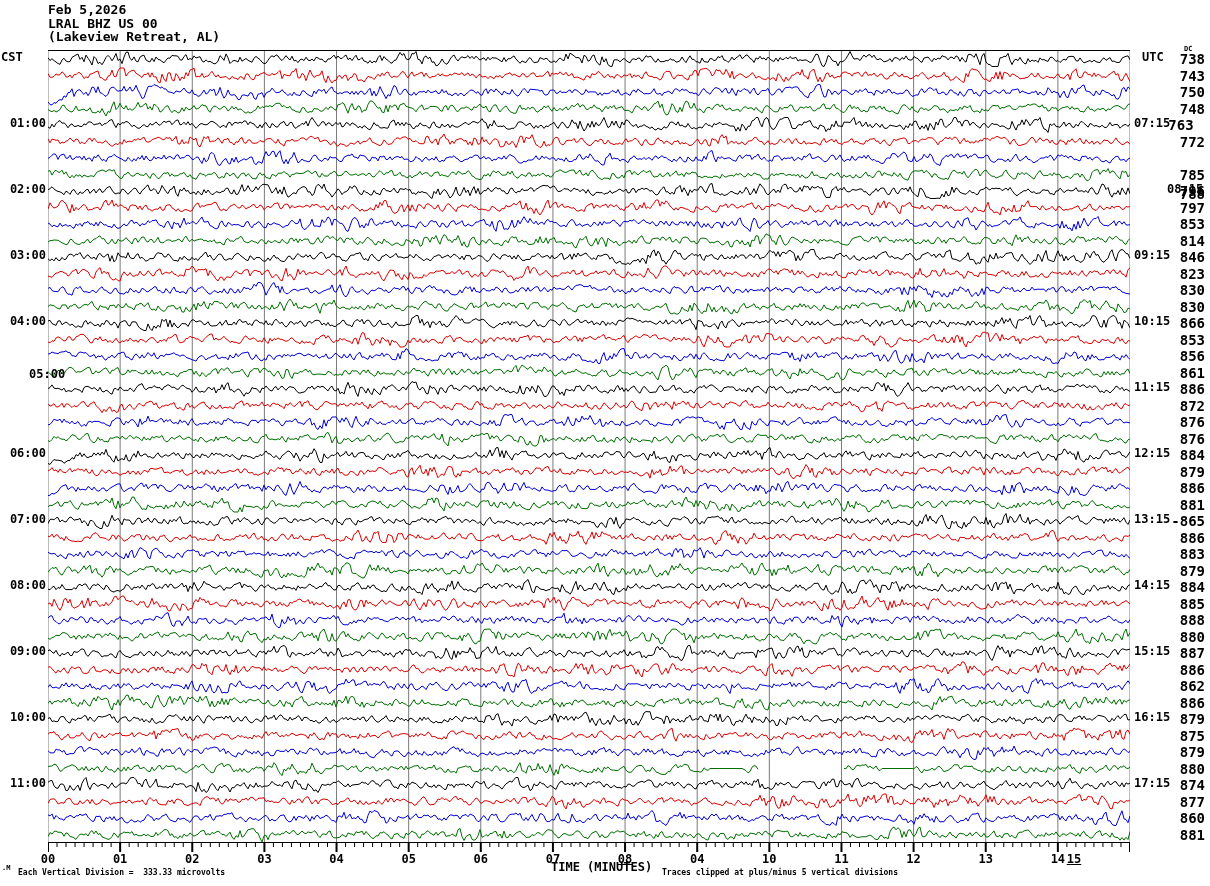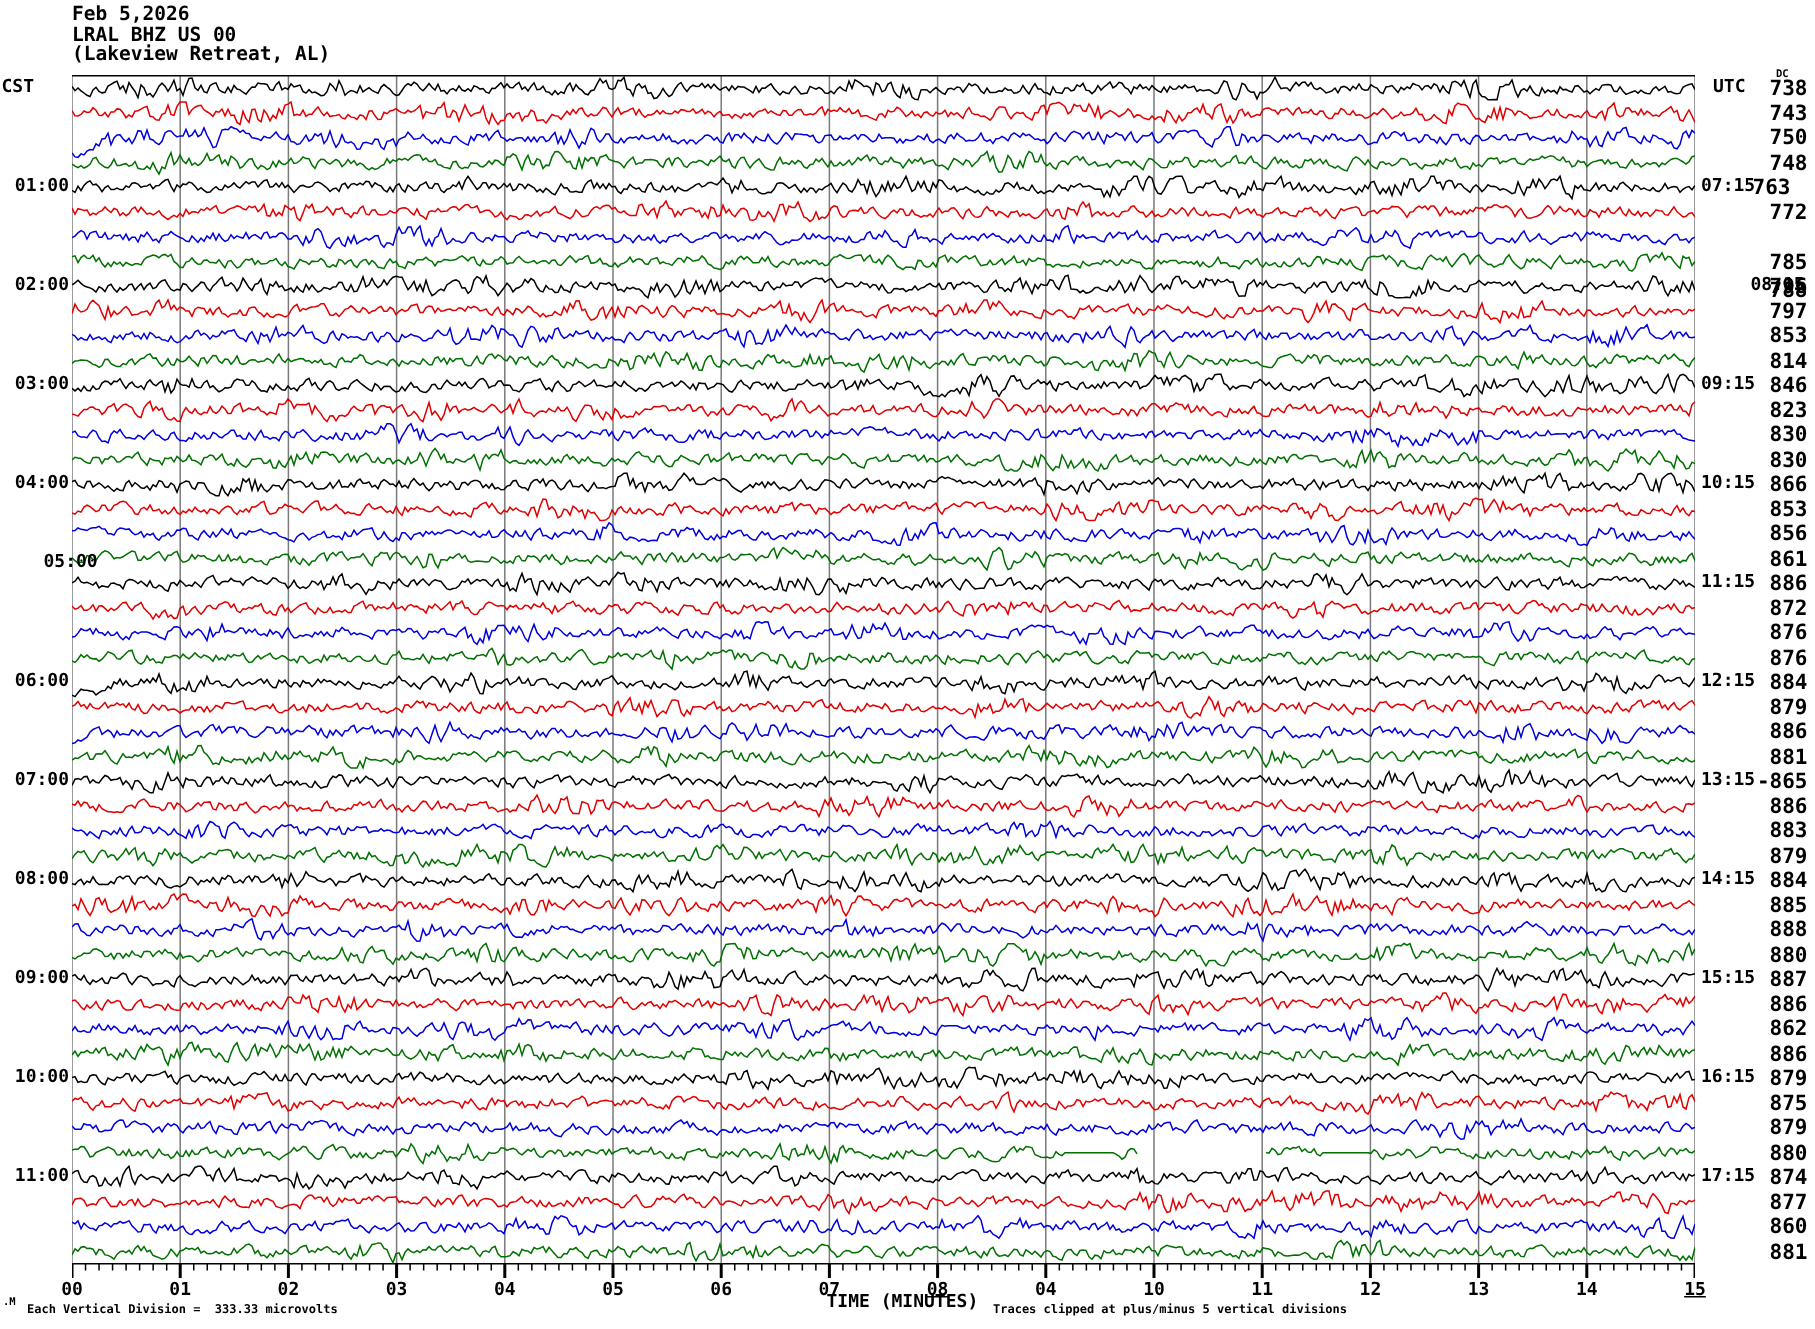--- a/index.html
+++ b/index.html
@@ -306,14 +306,14 @@
     <div class="abs t12" style="left: 394.667px; width: 28px; top: 853px; text-align: center;">05</div>
     <div class="abs t12" style="left: 466.8px; width: 28px; top: 853px; text-align: center;">06</div>
     <div class="abs t12" style="left: 538.933px; width: 28px; top: 853px; text-align: center;">07</div>
     <div class="abs t12" style="left: 611.067px; width: 28px; top: 853px; text-align: center; text-decoration: underline;">08</div>
     <div class="abs t12" style="left: 683.2px; width: 28px; top: 853px; text-align: center;">04</div>
     <div class="abs t12" style="left: 755.333px; width: 28px; top: 853px; text-align: center;">10</div>
     <div class="abs t12" style="left: 827.467px; width: 28px; top: 853px; text-align: center;">11</div>
     <div class="abs t12" style="left: 899.6px; width: 28px; top: 853px; text-align: center;">12</div>
     <div class="abs t12" style="left: 971.733px; width: 28px; top: 853px; text-align: center;">13</div>
     <div class="abs t12" style="left: 1043.87px; width: 28px; top: 853px; text-align: center;">14</div>
-    <div class="abs t12" style="left: 1116px; width: 28px; top: 853px; text-align: center; text-decoration: underline;">15</div>
+    <div class="abs t12" style="left: 1060px; width: 28px; top: 853px; text-align: center; text-decoration: underline;">15</div>
   </div>
 
 </body></html>

